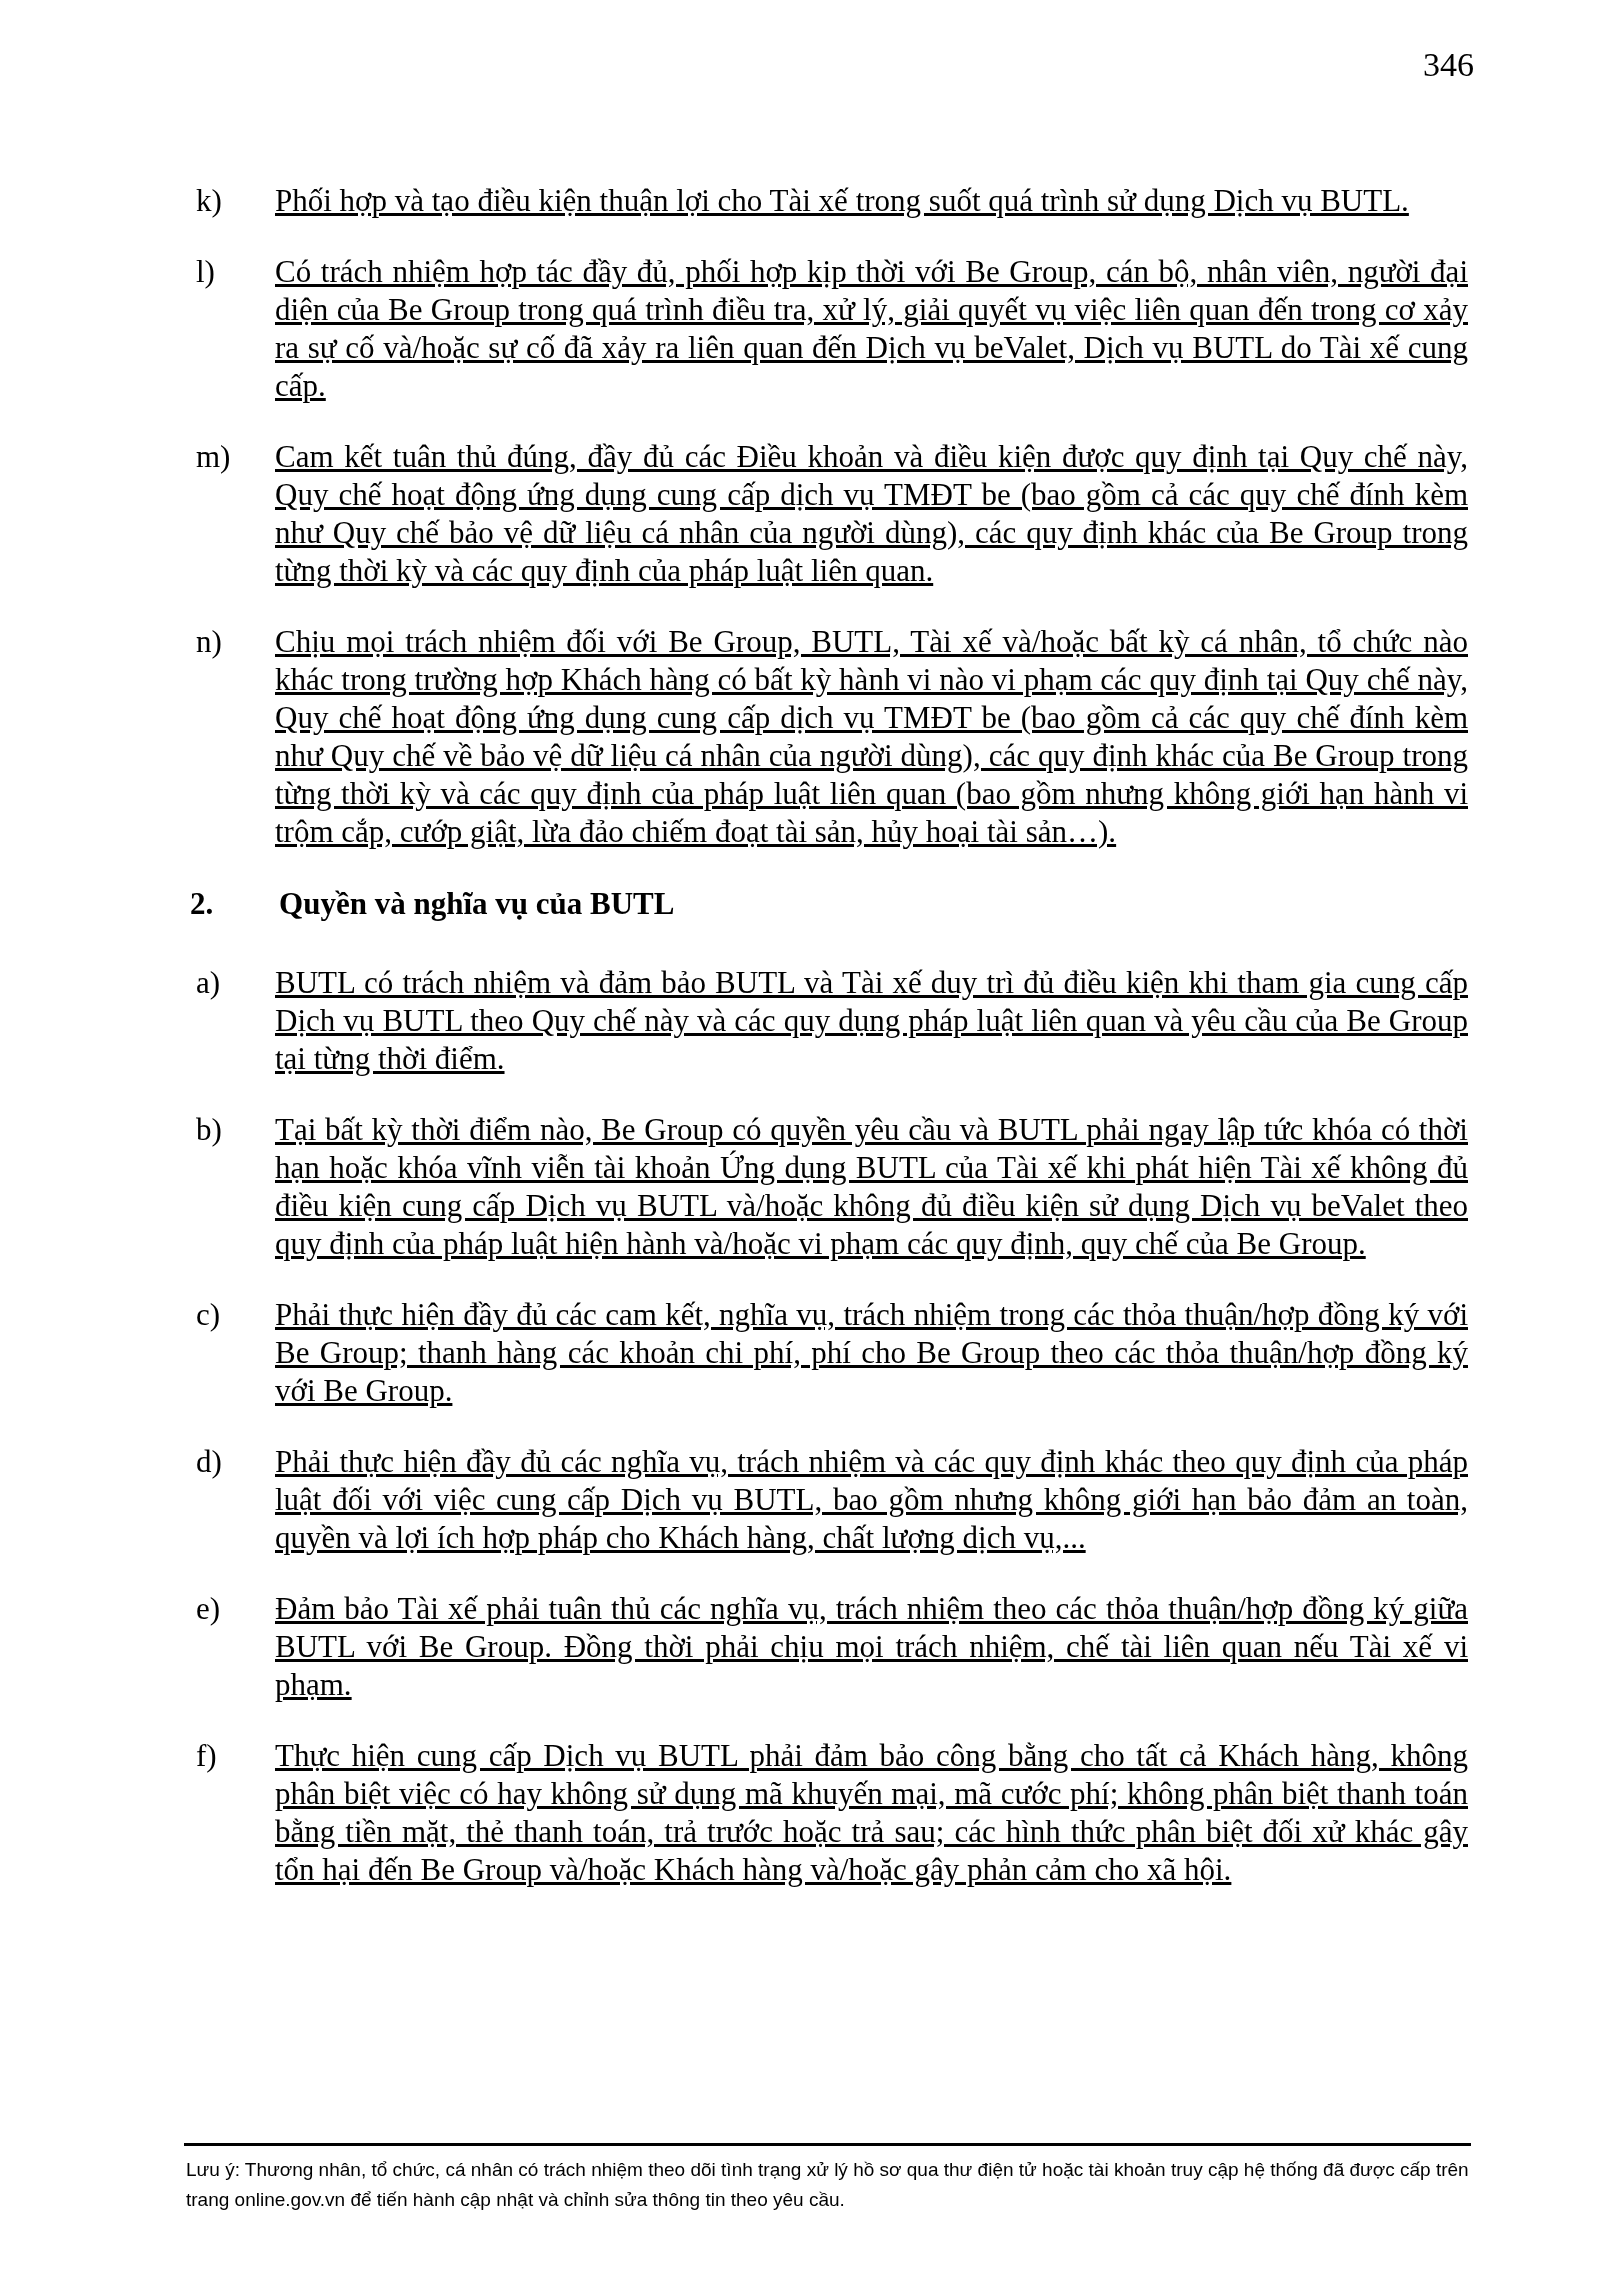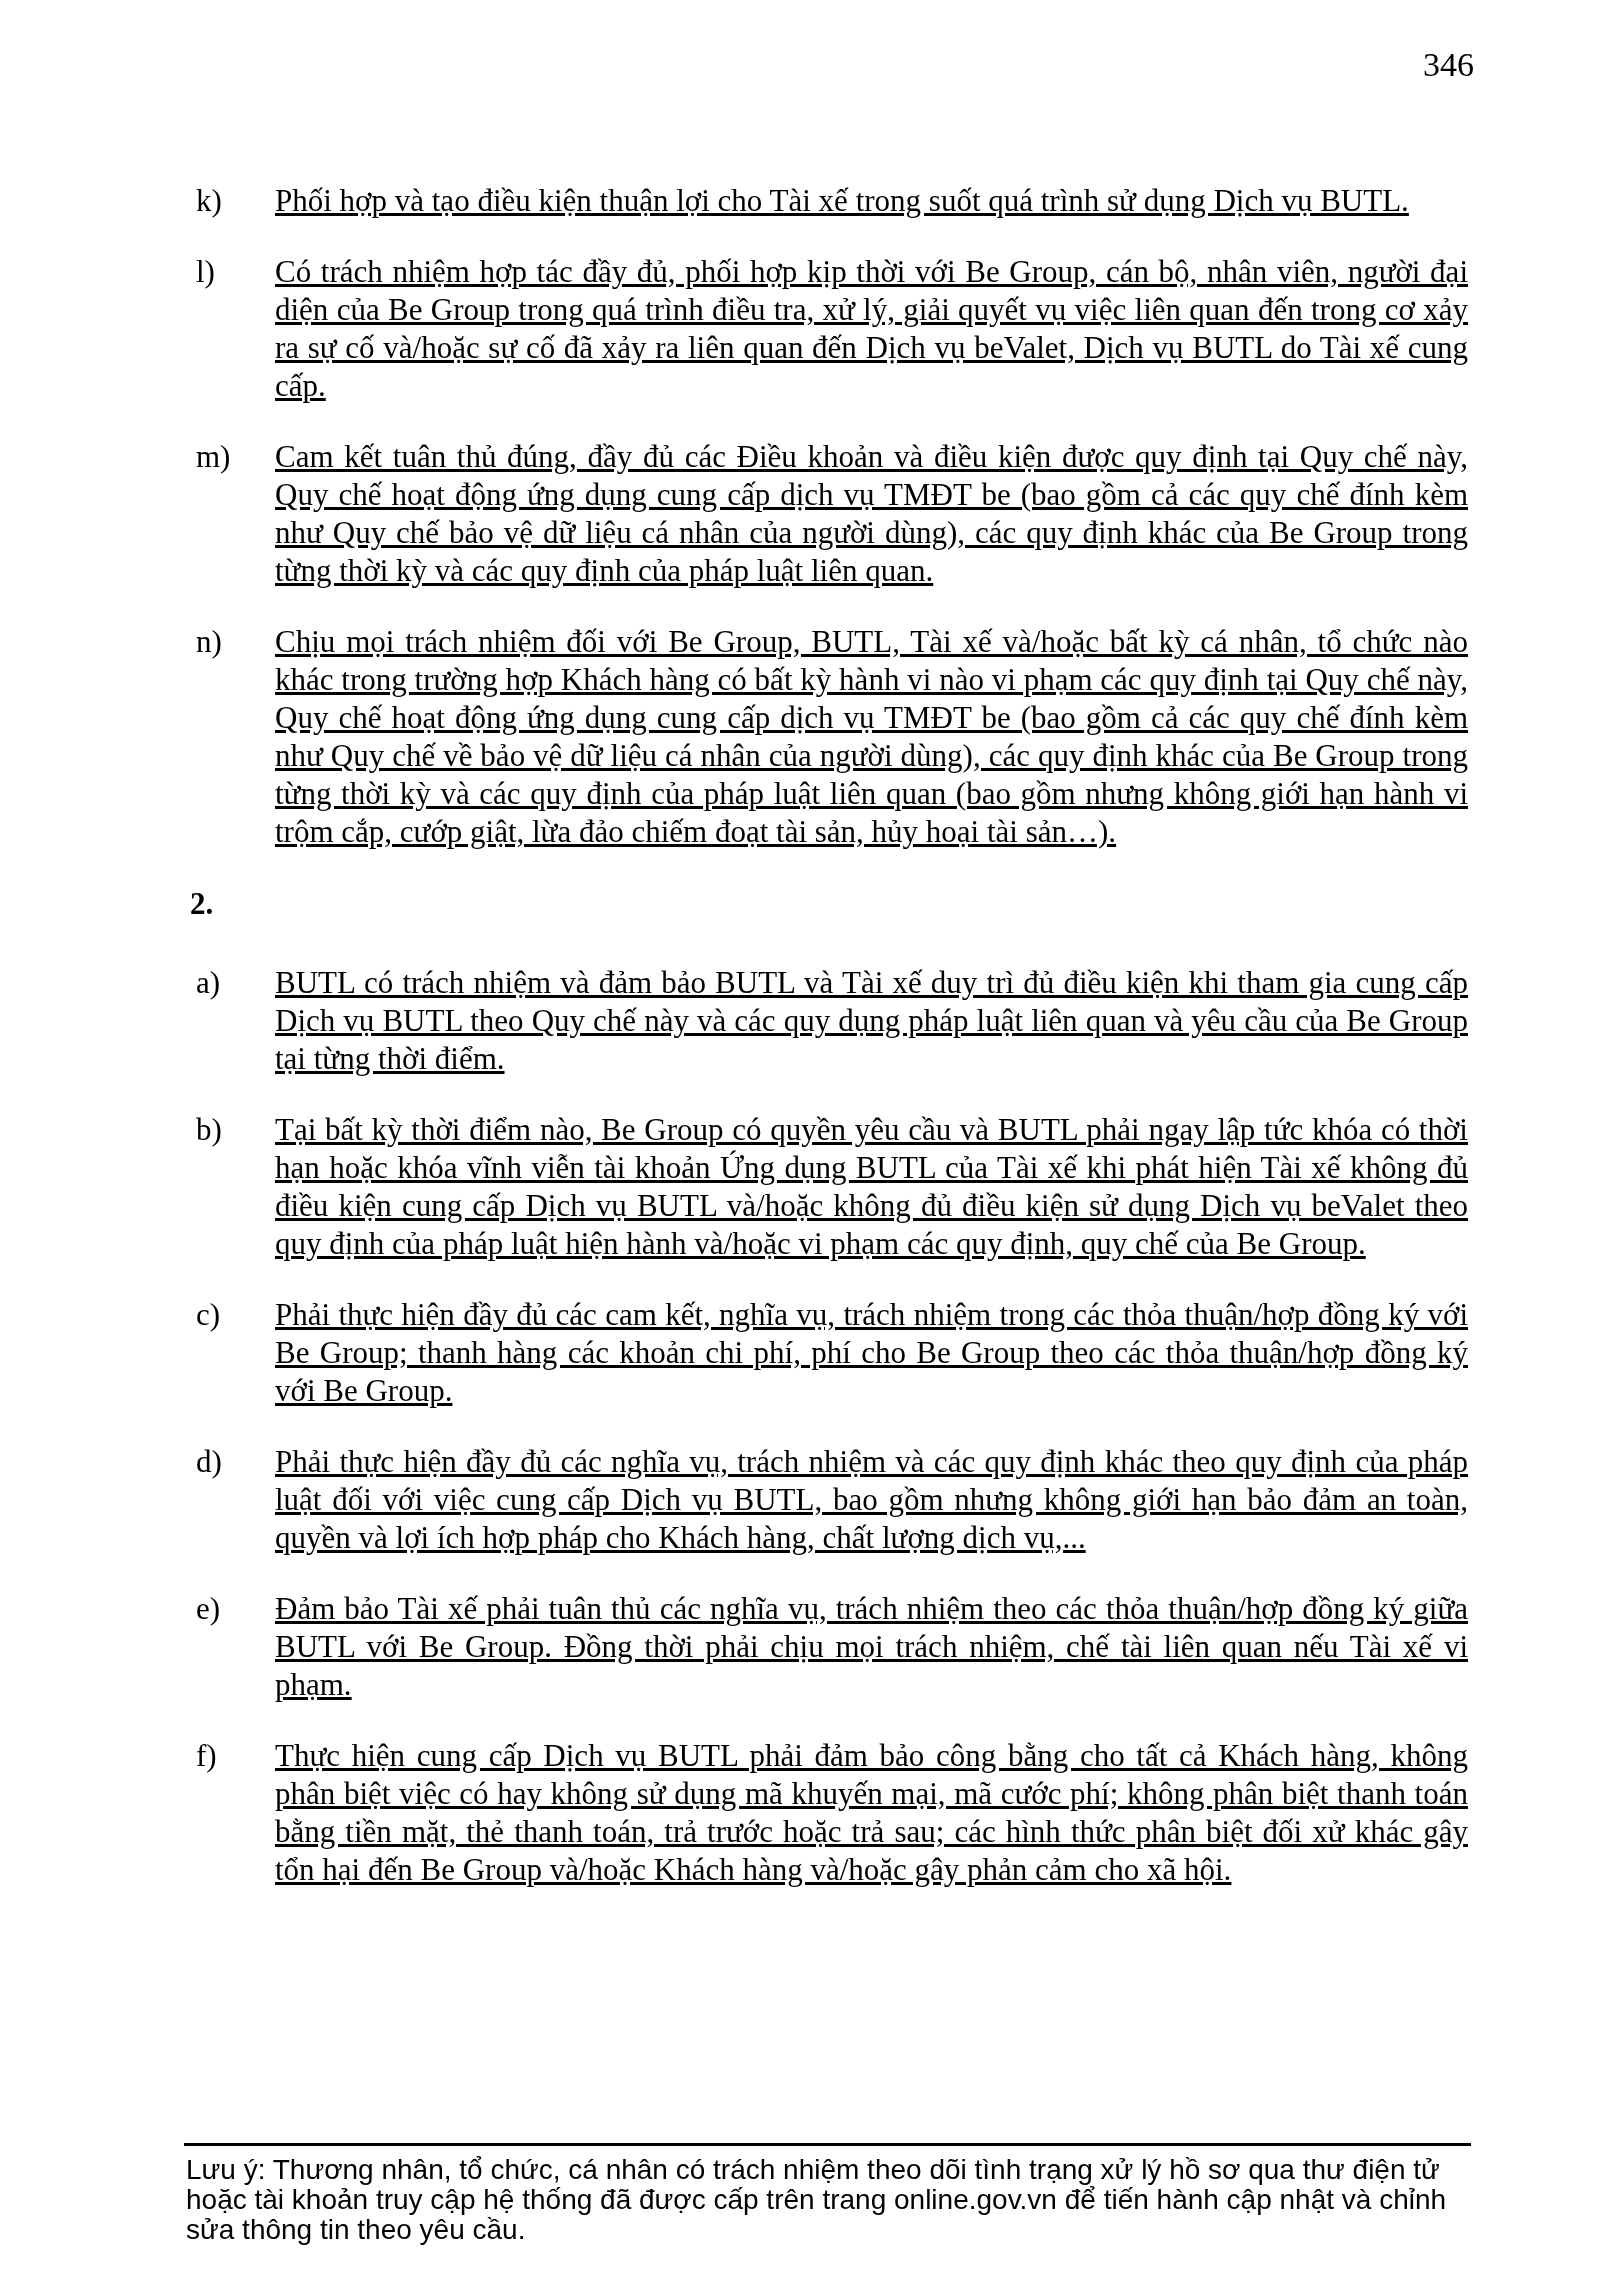--- a/index.html
+++ b/index.html
@@ -58,21 +58,21 @@
     width: 1287px;
     height: 2.9px;
     background: #000000;
   }
   .footer-note {
     position: absolute;
     top: 2155px;
     left: 186px;
     width: 1289px;
     font-family: "Liberation Sans", sans-serif;
-    font-size: 28px;
+    font-size: 19px;
     line-height: 30px;
     text-align: left;
   }
 </style>
 </head>
 <body>
 
 <div class="page-number">346</div>
 
 <div class="content">
@@ -92,20 +92,21 @@
     <div class="txt">Cam kết tuân thủ đúng, đầy đủ các Điều khoản và điều kiện được quy định tại Quy chế này, Quy chế hoạt động ứng dụng cung cấp dịch vụ TMĐT be (bao gồm cả các quy chế đính kèm như Quy chế bảo vệ dữ liệu cá nhân của người dùng), các quy định khác của Be Group trong từng thời kỳ và các quy định của pháp luật liên quan.</div>
   </div>
 
   <div class="li">
     <span class="lbl">n)</span>
     <div class="txt">Chịu mọi trách nhiệm đối với Be Group, BUTL, Tài xế và/hoặc bất kỳ cá nhân, tổ chức nào khác trong trường hợp Khách hàng có bất kỳ hành vi nào vi phạm các quy định tại Quy chế này, Quy chế hoạt động ứng dụng cung cấp dịch vụ TMĐT be (bao gồm cả các quy chế đính kèm như Quy chế về bảo vệ dữ liệu cá nhân của người dùng), các quy định khác của Be Group trong từng thời kỳ và các quy định của pháp luật liên quan (bao gồm nhưng không giới hạn hành vi trộm cắp, cướp giật, lừa đảo chiếm đoạt tài sản, hủy hoại tài sản…).</div>
   </div>
 
   <div class="heading">
     <span class="hnum">2.</span>
+    <span class="htitle">Quyền và nghĩa vụ của BUTL</span>
   </div>
 
   <div class="li">
     <span class="lbl">a)</span>
     <div class="txt">BUTL có trách nhiệm và đảm bảo BUTL và Tài xế duy trì đủ điều kiện khi tham gia cung cấp Dịch vụ BUTL theo Quy chế này và các quy dụng pháp luật liên quan và yêu cầu của Be Group tại từng thời điểm.</div>
   </div>
 
   <div class="li">
     <span class="lbl">b)</span>
     <div class="txt">Tại bất kỳ thời điểm nào, Be Group có quyền yêu cầu và BUTL phải ngay lập tức khóa có thời hạn hoặc khóa vĩnh viễn tài khoản Ứng dụng BUTL của Tài xế khi phát hiện Tài xế không đủ điều kiện cung cấp Dịch vụ BUTL và/hoặc không đủ điều kiện sử dụng Dịch vụ beValet theo quy định của pháp luật hiện hành và/hoặc vi phạm các quy định, quy chế của Be Group.</div>

